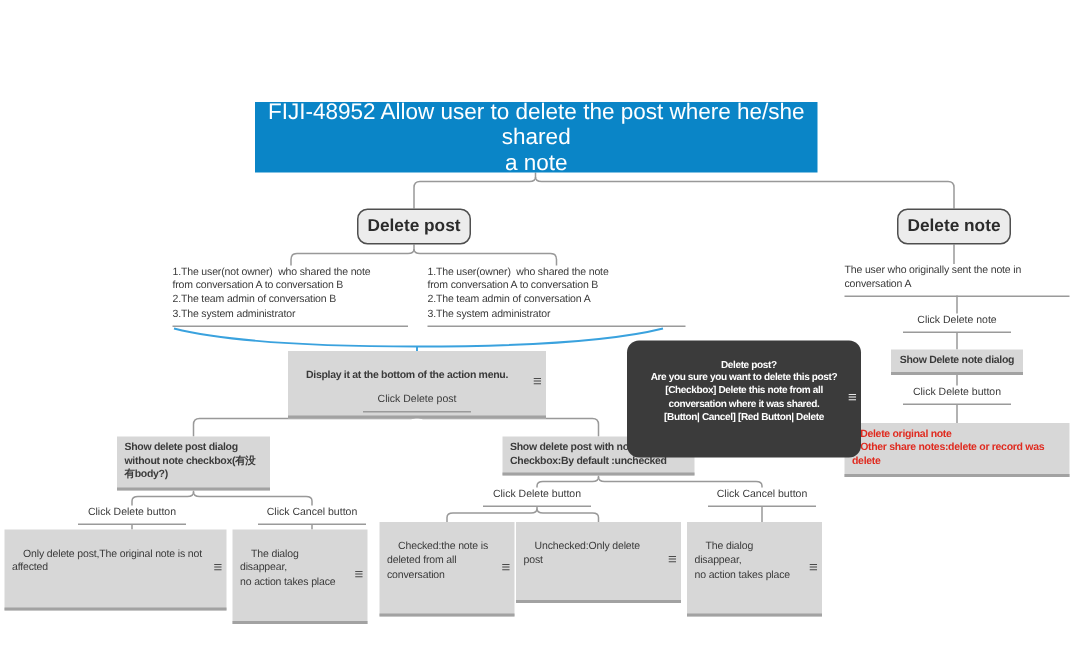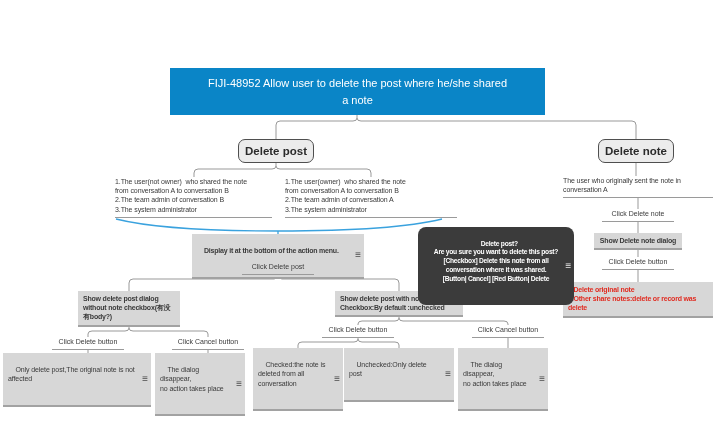--- a/index.html
+++ b/index.html
@@ -2,21 +2,21 @@
 <html><head>
 <meta charset="utf-8">
 <style>
   html,body{margin:0;padding:0;background:#fff;}
   .canvas{position:relative;width:714px;height:442px;background:#ffffff;overflow:hidden;
           font-family:"Liberation Sans",sans-serif;color:#3a3a3a;}
   .abs{position:absolute;box-sizing:border-box;}
   svg.wires{position:absolute;left:0;top:0;z-index:0;}
   .node{z-index:2;}
 
-  .root-topic{background:#0a85c7;color:#fff;font-size:11px;line-height:17px;
+  .root-topic{background:#0a85c7;color:#fff;font-size:15px;line-height:17px;
               display:flex;align-items:center;justify-content:center;text-align:center;
               white-space:pre-line;padding:0 8px;}
   .topic{background:#ececec;border:1.5px solid #4f4f4f;border-radius:7px;
          font-weight:bold;font-size:11.5px;color:#2b2b2b;
          display:flex;align-items:center;justify-content:center;}
   .small{font-size:7px;line-height:9.2px;letter-spacing:-0.1px;white-space:pre-wrap;}
   .plainline{border-bottom:1px solid #9a9a9a;padding-bottom:3px;}
   .label{font-size:7px;line-height:9px;text-align:center;padding-bottom:3px;
          border-bottom:1px solid #9a9a9a;white-space:pre;}
   .gbox{background:#d7d7d7;border-bottom:2px solid #a2a2a2;padding:3px 5px;

